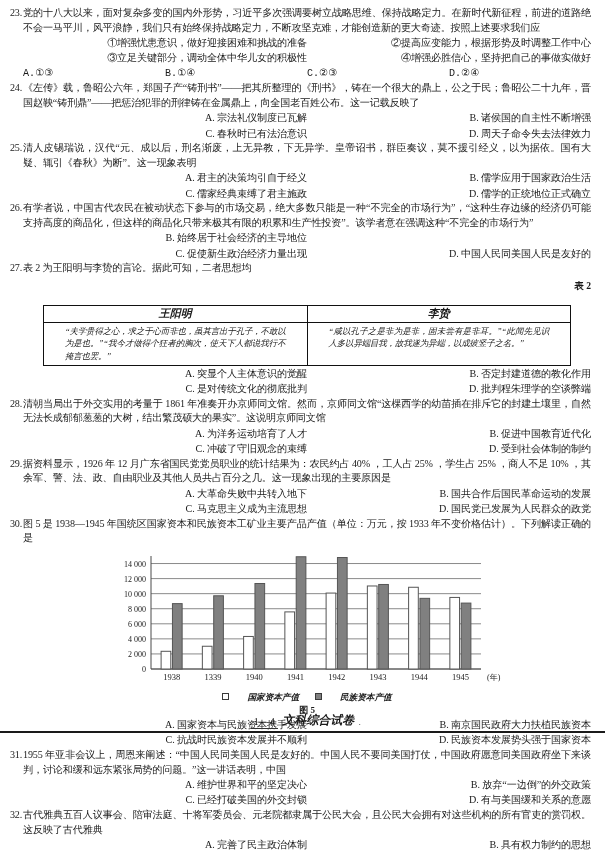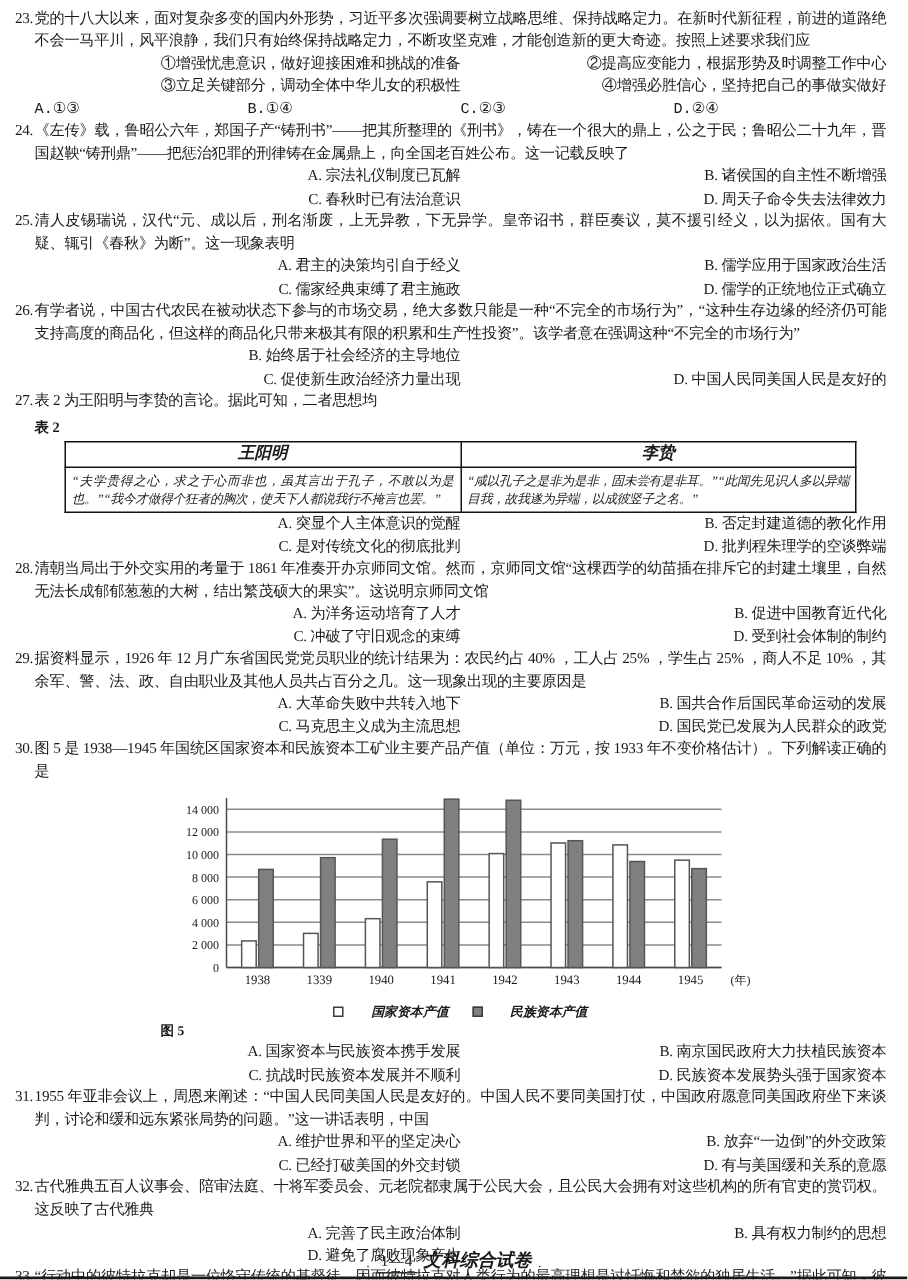--- a/index.html
+++ b/index.html
@@ -8,21 +8,21 @@
     width: 605px;
     height: 853px;
     background: #ffffff;
     font-family: "Liberation Serif", "DejaVu Serif", serif;
     color: #1a1a1a;
     position: relative;
     overflow: hidden;
   }
   .page {
     width: 605px;
-    height: 853px;
+    height: 733px;
     padding: 6px 14px 0 10px;
     position: relative;
   }
 
   
   .q {
     display: flex;
     align-items: flex-start;
     font-size: 10.1px;
     line-height: 1.45;
@@ -55,36 +55,36 @@
   .opts-4 {
     display: flex;
     width: 100%;
     font-size: 10.1px;
     line-height: 1.5;
   }
   .opts-4 > div { flex: 0 0 25%; font-family: Liberation Mono, monospace; }
 
   
   .table-cap {
-    text-align: left;
+    text-align: right;
     font-size: 9.6px;
     font-weight: bold;
-    margin: 3px 0 1px 0;
+    margin: 3px 0 12px 0;
   }
   table.exam-table {
     width: 93%;
     margin: 0 auto;
     border-collapse: collapse;
     border: 1.6px solid #111;
     table-layout: fixed;
   }
   table.exam-table th,
   table.exam-table td {
     border: 1px solid #111;
-    padding: 2px 4px;
+    padding: 2px 21px;
     vertical-align: top;
   }
   table.exam-table th {
     text-align: center;
     font-size: 11px;
     font-weight: bold;
     font-style: italic;
     font-family: "Liberation Serif", serif;
     padding: 0 3px;
   }
@@ -114,20 +114,21 @@
     font-style: italic;
     margin-top: 1px;
   }
   .legend-item { display: flex; align-items: center; gap: 18px; }
   .swatch {
     display: inline-block;
     width: 7px; height: 7px;
     border: 1px solid #3a3a3a;
   }
   .fig-cap {
+    text-align: center;
     font-size: 9px;
     font-weight: bold;
     margin-top: 1px;
   }
 
   
   .footer {
     position: absolute;
     left: 0; right: 0;
     bottom: 4px;

